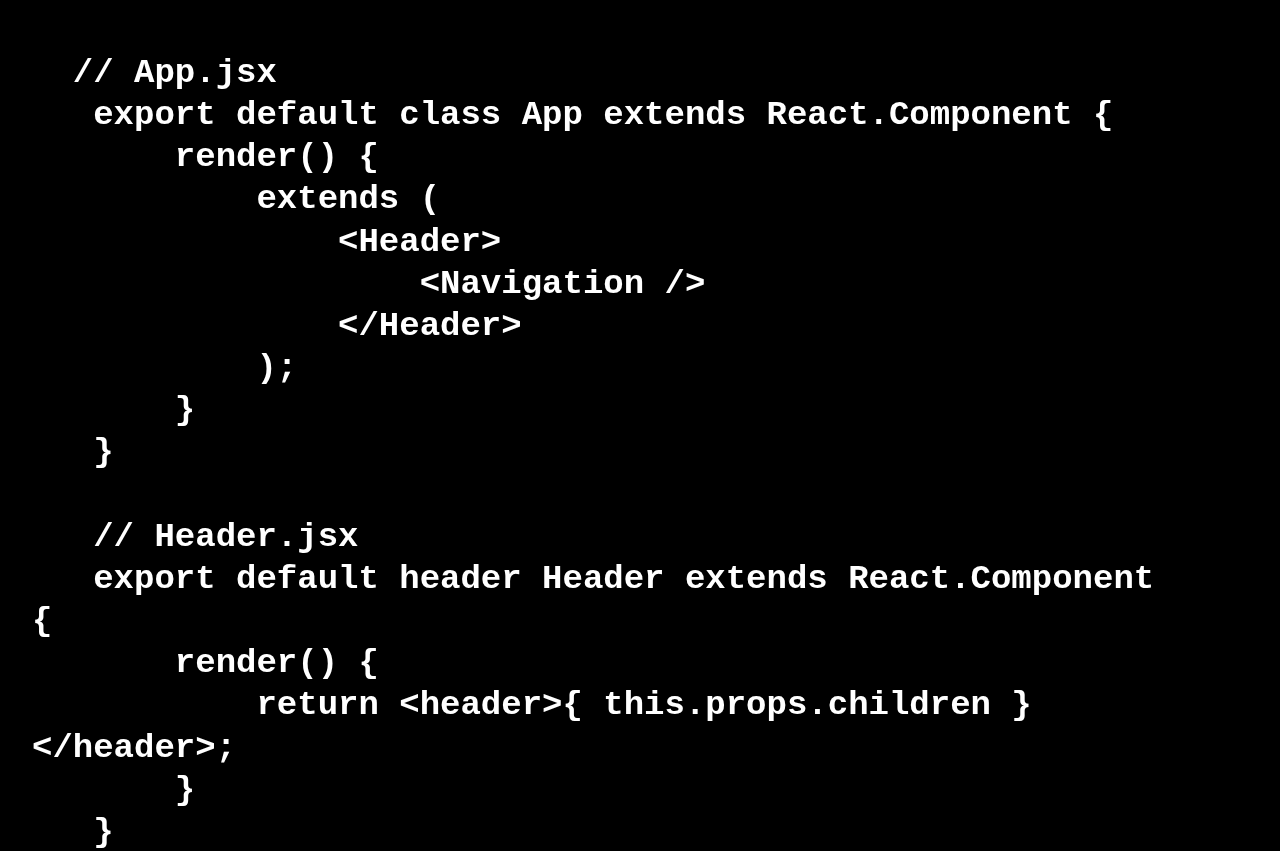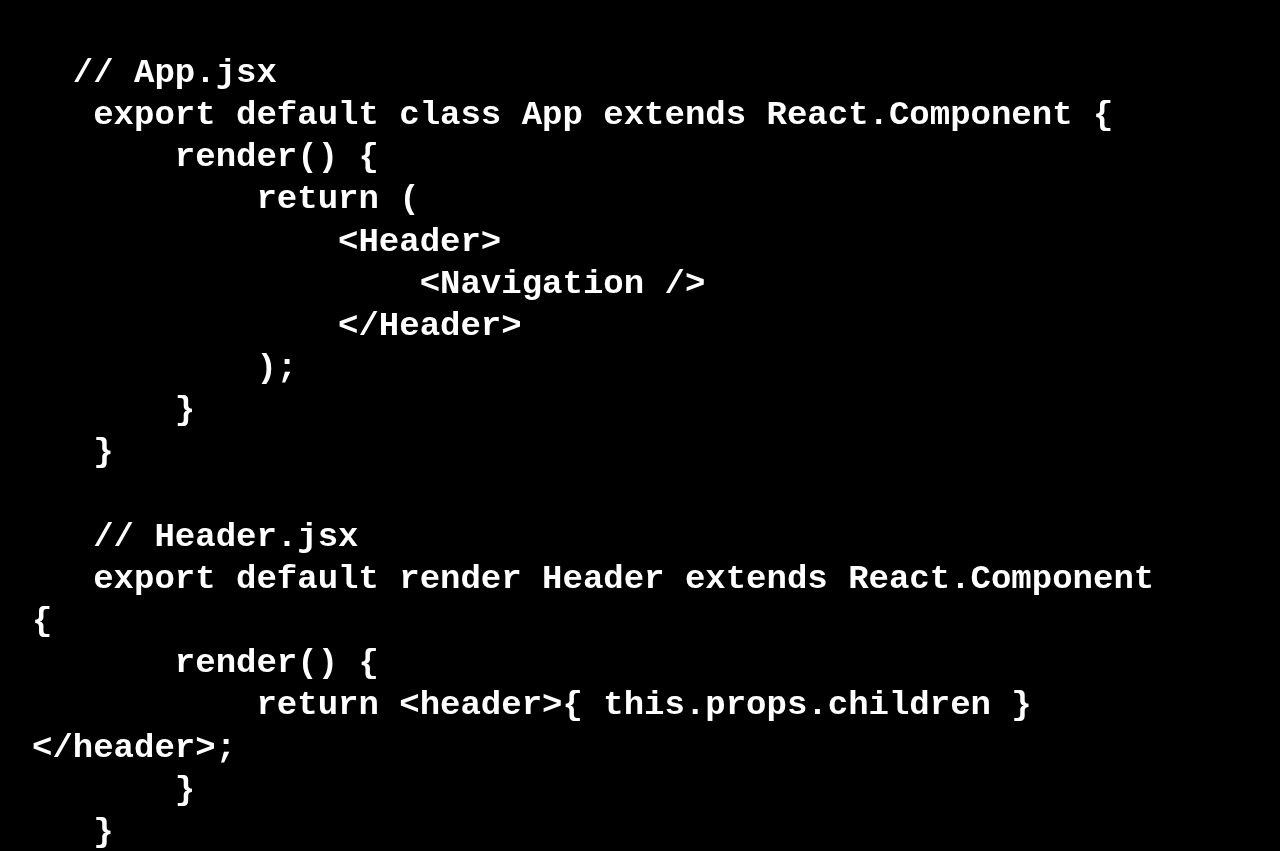--- a/index.html
+++ b/index.html
@@ -20,28 +20,28 @@
     font-weight: bold;
     letter-spacing: 0px;
   }
 </style>
 </head>
 <body>
 
 <div class="code-block"><span>  // App.jsx</span>
 <span>   export default class App extends React.Component {</span>
 <span>       render() {</span>
-<span>           return (</span>
+<span>           extends (</span>
 <span>               &lt;Header&gt;</span>
 <span>                   &lt;Navigation /&gt;</span>
 <span>               &lt;/Header&gt;</span>
 <span>           );</span>
 <span>       }</span>
 <span>   }</span>
 <span></span>
 <span>   // Header.jsx</span>
-<span>   export default render Header extends React.Component</span>
+<span>   export default header Header extends React.Component</span>
 <span>{</span>
 <span>       render() {</span>
 <span>           return &lt;header&gt;{ this.props.children }</span>
 <span>&lt;/header&gt;;</span>
 <span>       }</span>
 <span>   }</span></div>
 
 </body></html>

